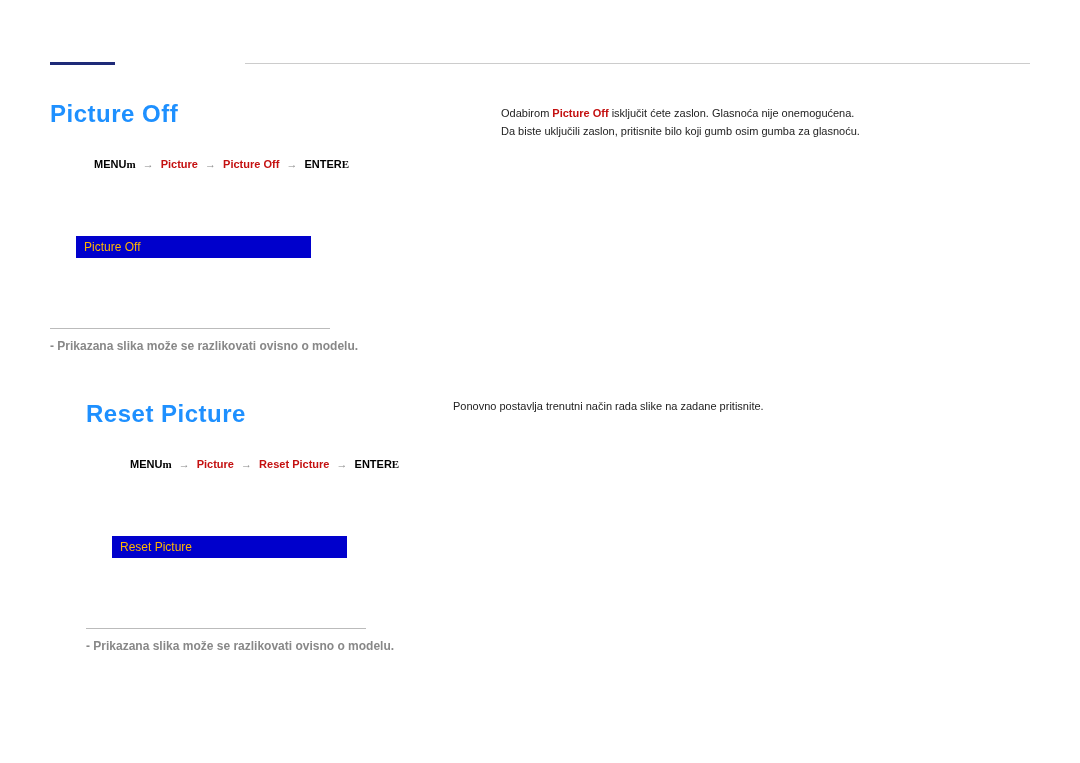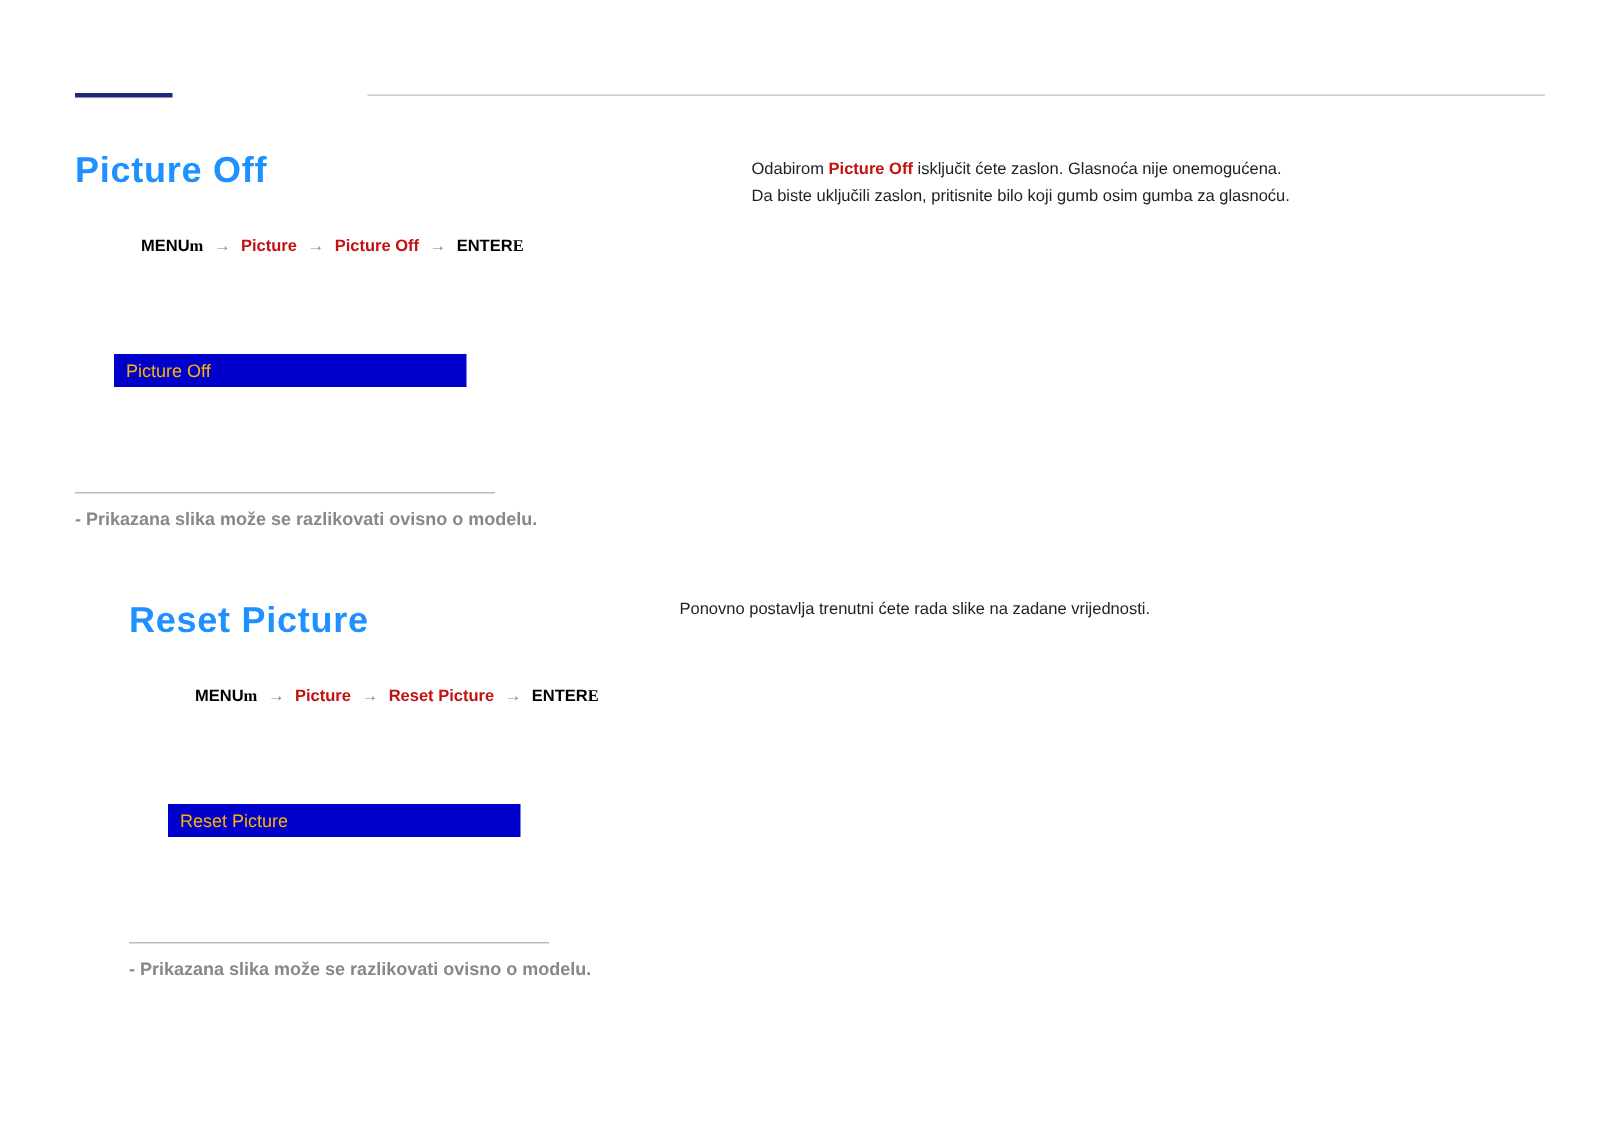--- a/index.html
+++ b/index.html
@@ -139,14 +139,14 @@
     <span class="enter">ENTER</span><span class="enter" style="font-family:serif;">E</span>
   </div>
   <div class="blue-bar">
     <span>Reset Picture</span>
   </div>
   <hr class="divider">
   <div class="footnote">-  Prikazana slika može se razlikovati ovisno o modelu.</div>
 </div>
 
 <div class="right2">
-  <div>Ponovno postavlja trenutni ćete rada slike na zadane vrijednosti.</div>
+  <div>Ponovno postavlja trenutni način rada slike na zadane pritisnite.</div>
 </div>
 
 </body></html>

